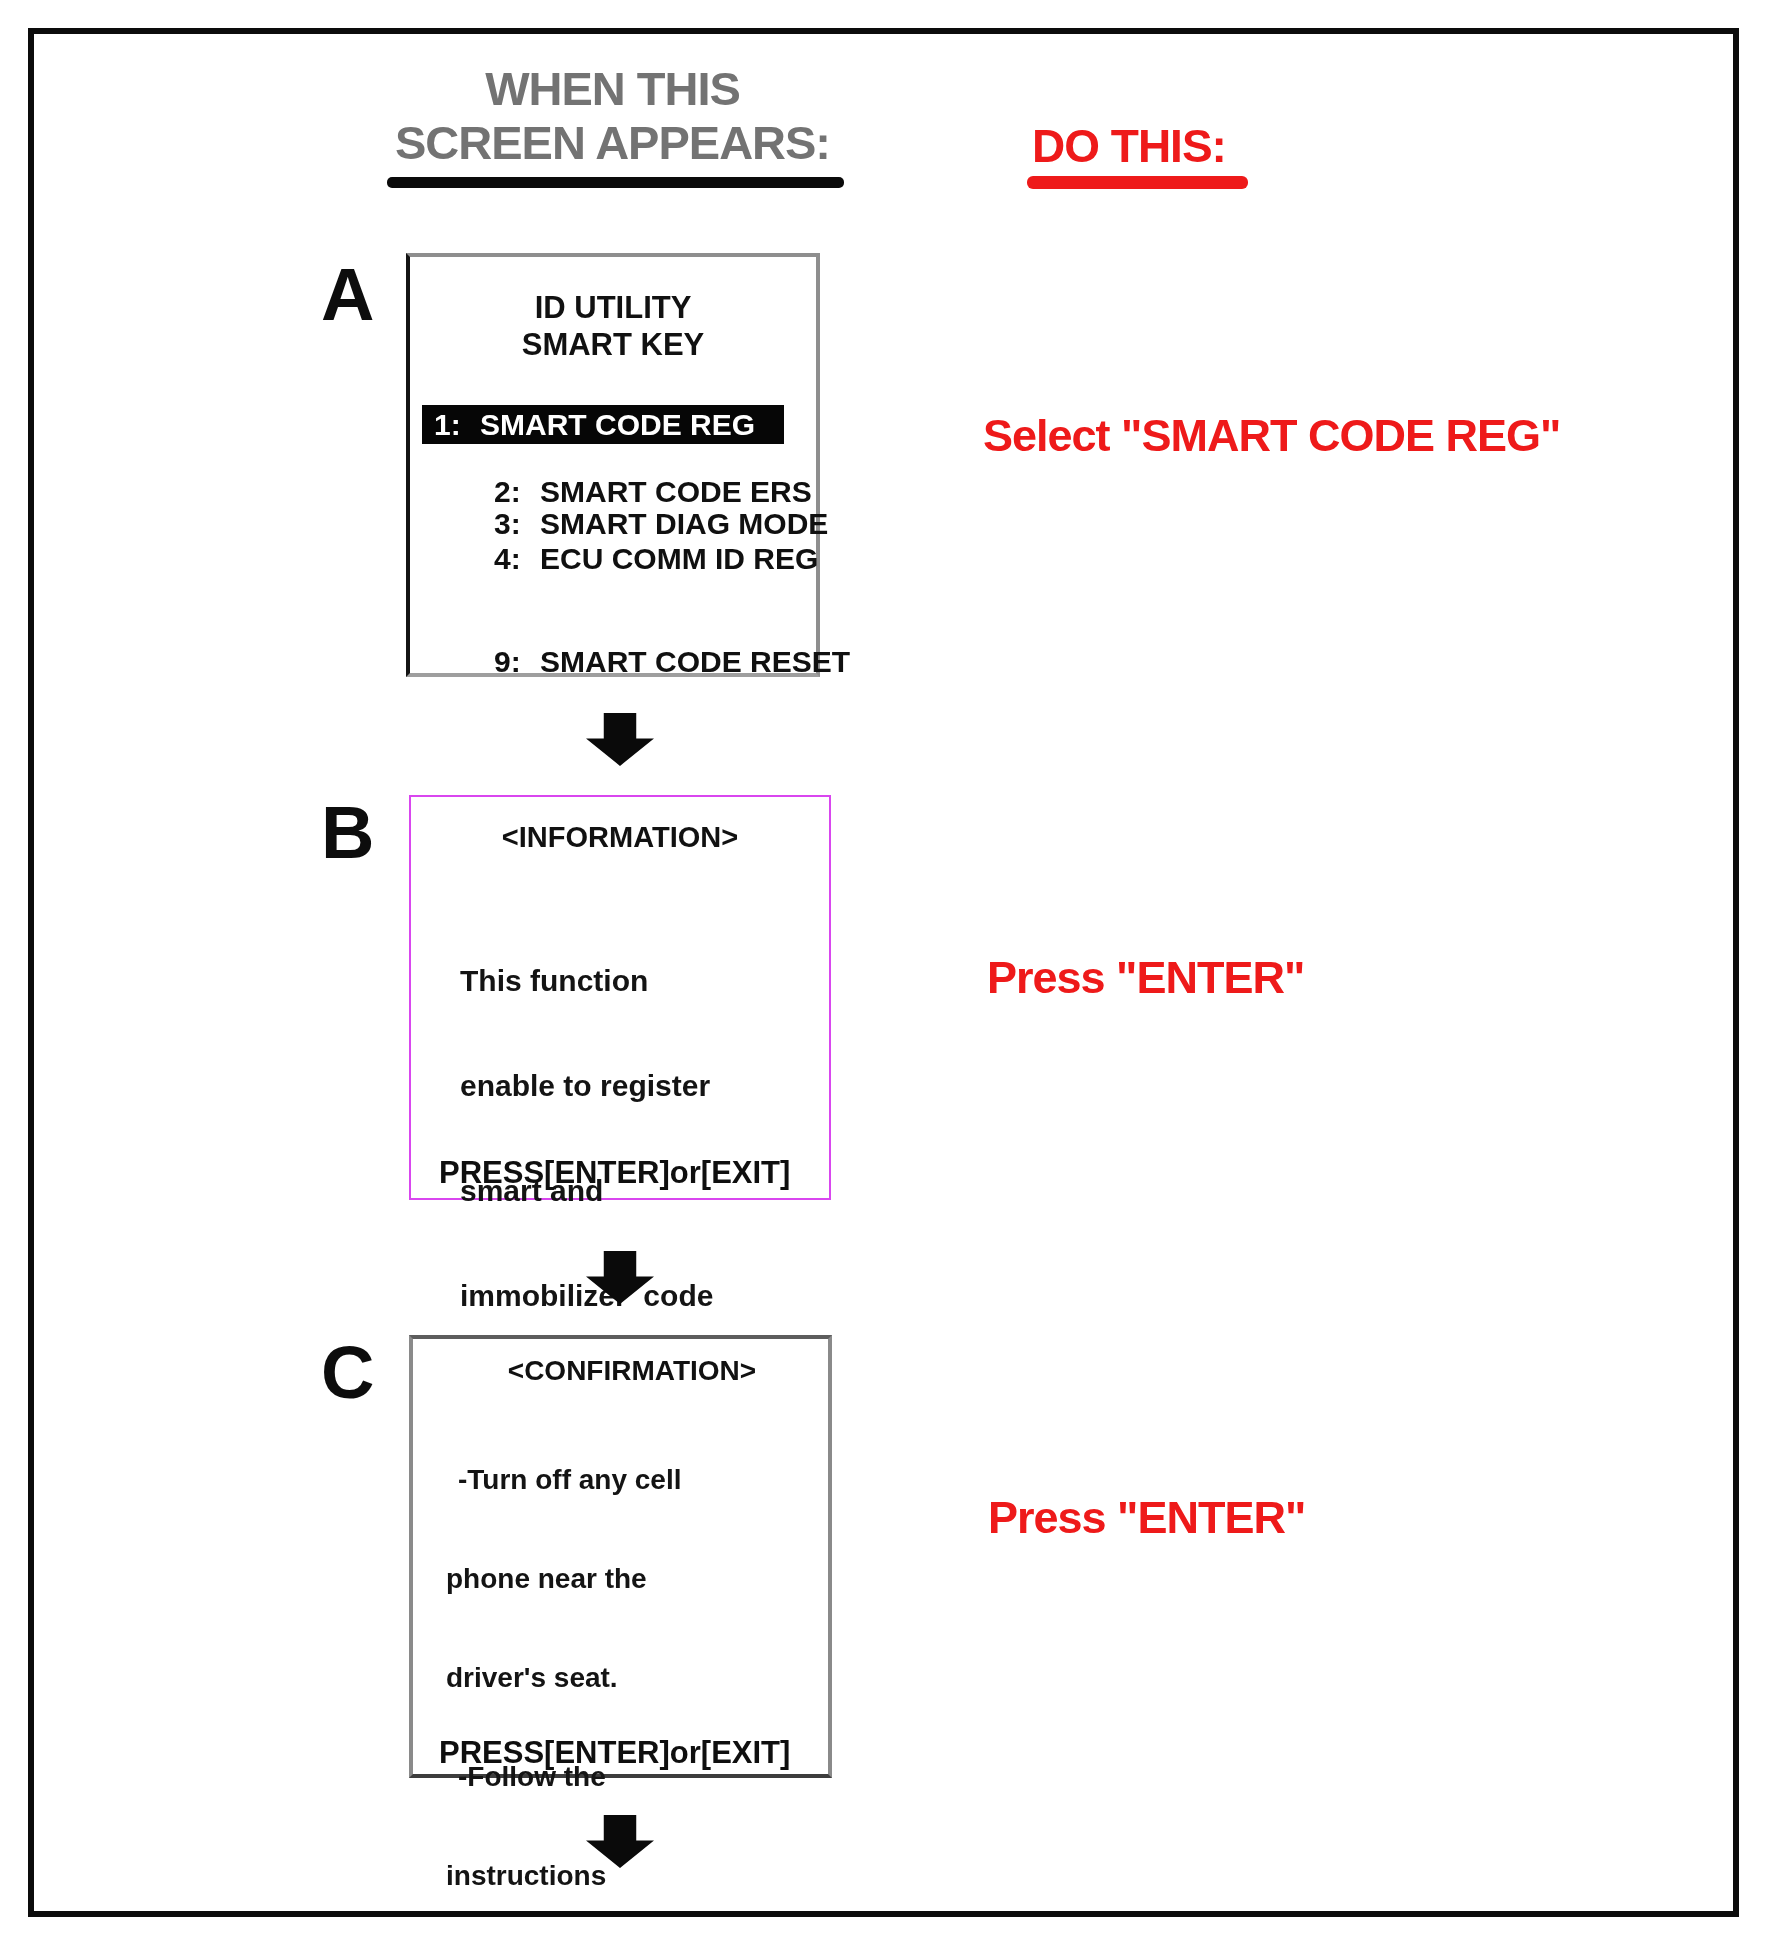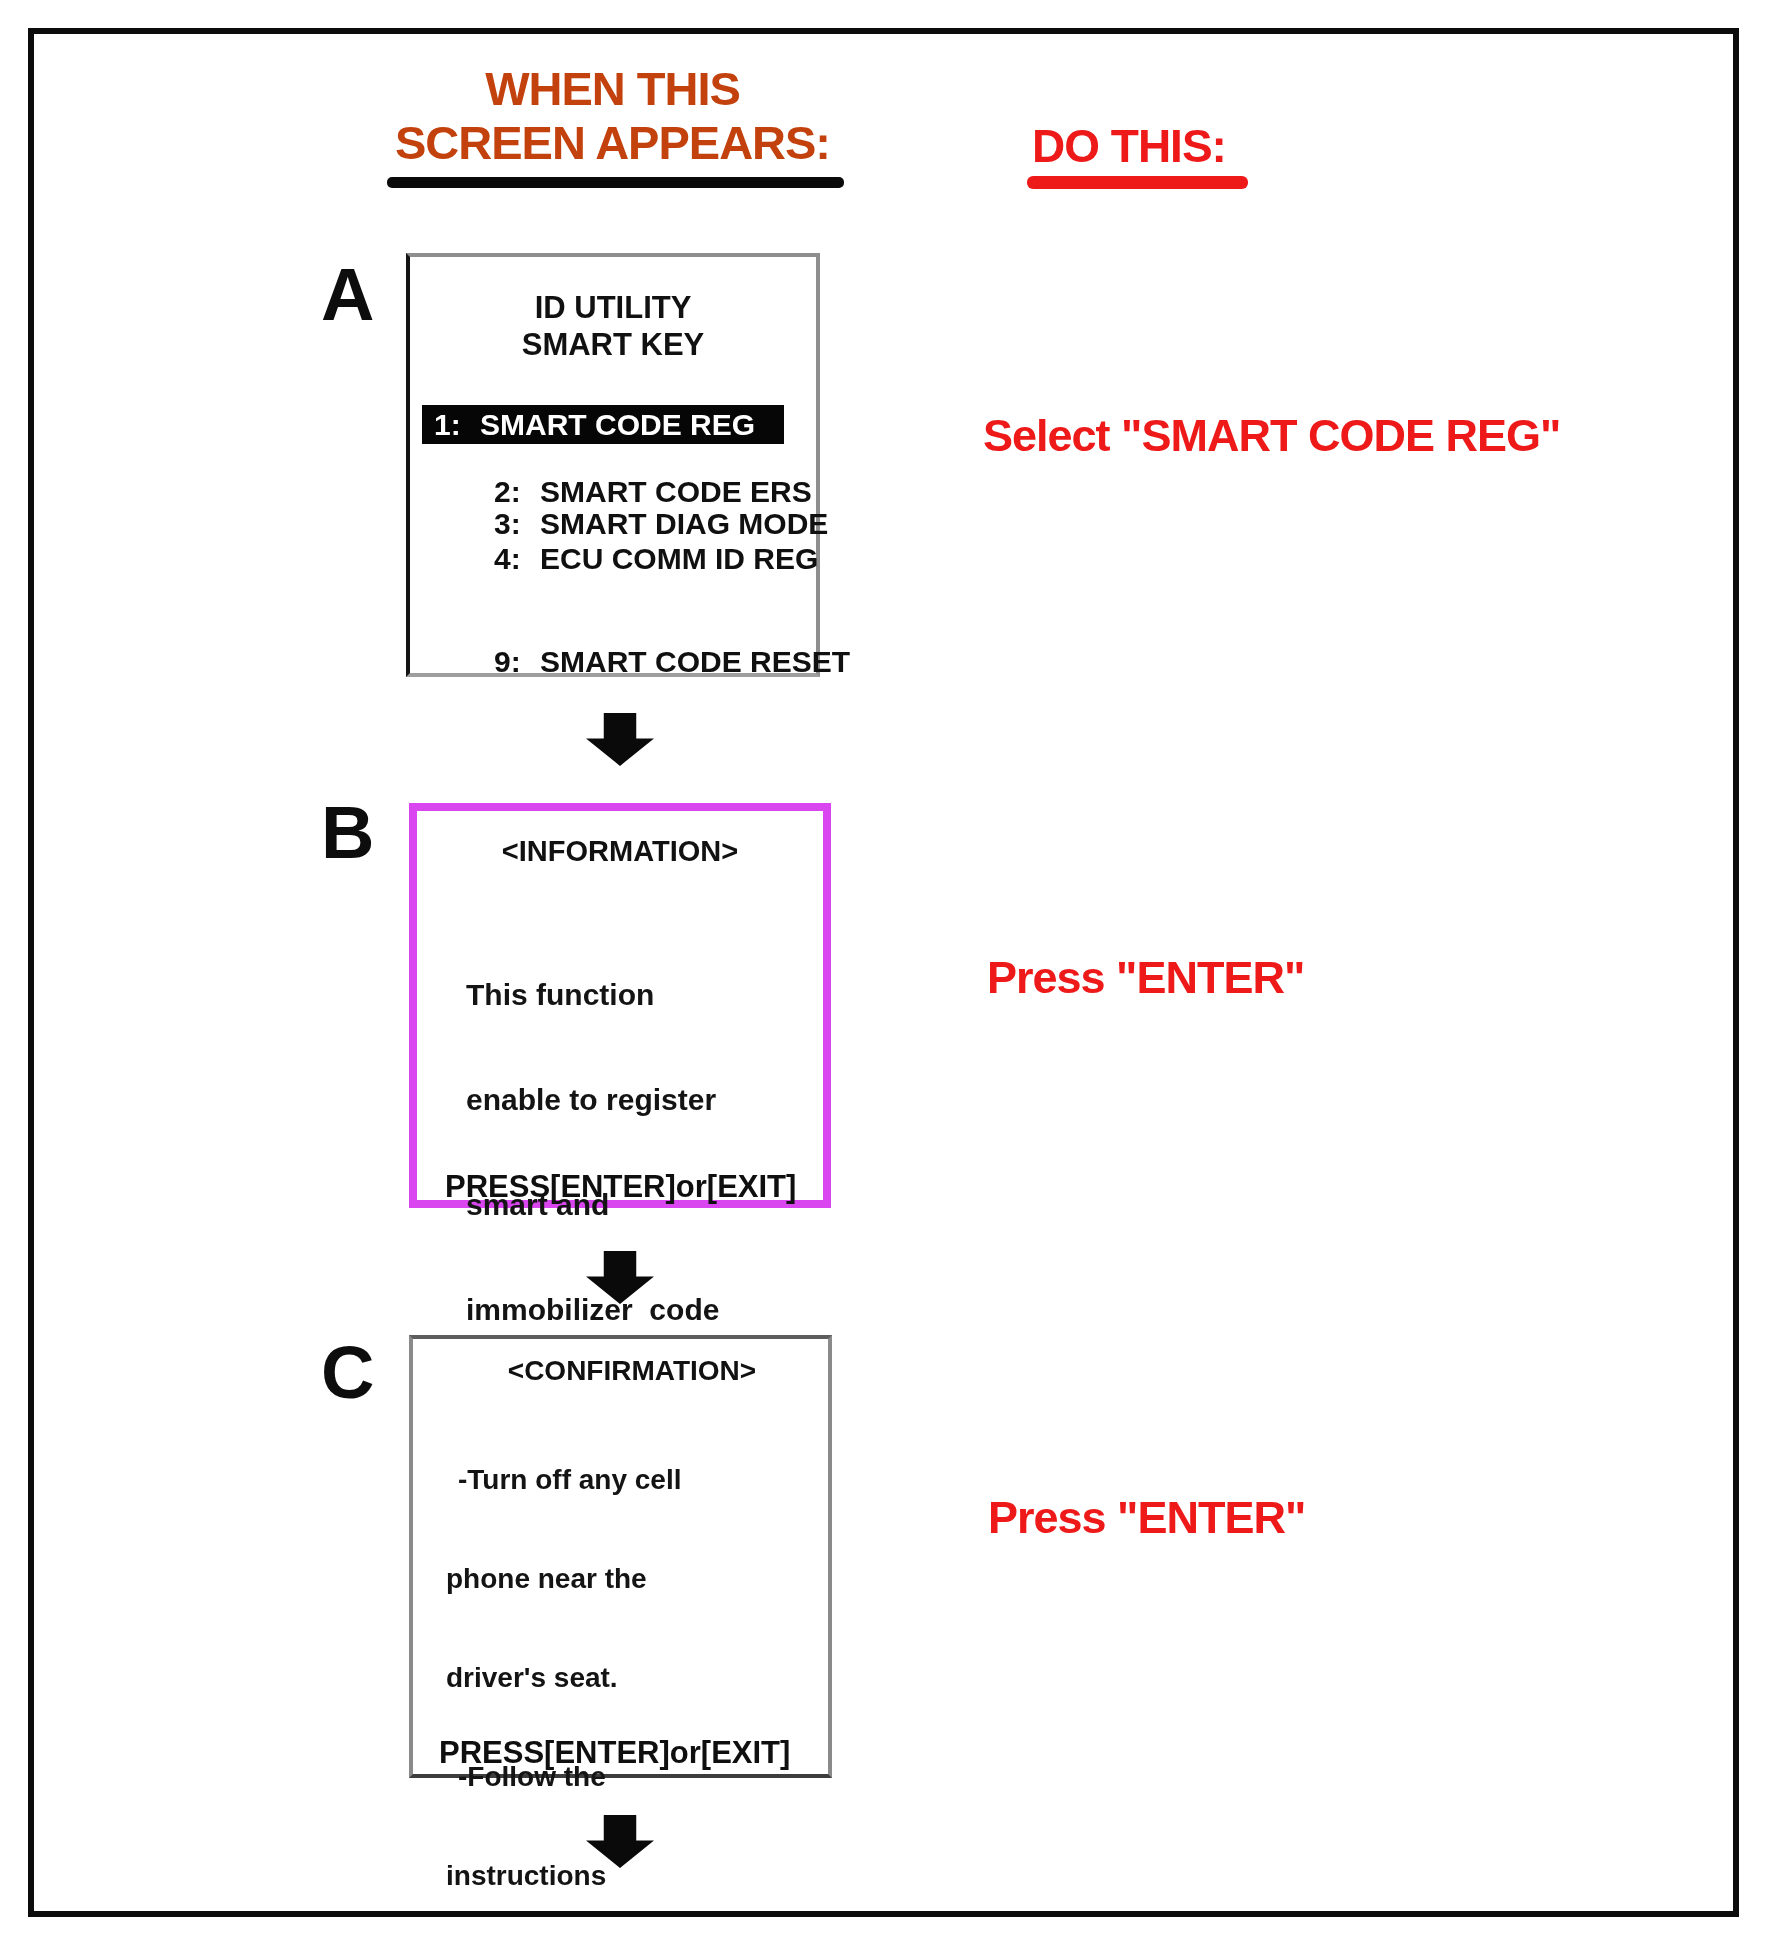--- a/index.html
+++ b/index.html
@@ -12,21 +12,21 @@
     overflow:hidden;
   }
   .frame{
     position:absolute;left:28px;top:28px;width:1711px;height:1889px;
     border:6px solid #0c0c0c;box-sizing:border-box;background:#fff;
   }
   
   .hdr-left{
     position:absolute;left:350px;top:62px;width:525px;
     text-align:center;font-size:47px;font-weight:700;line-height:54px;
-    color:#c2410c;letter-spacing:-1px;
+    color:#737373;letter-spacing:-1px;
   }
   .hdr-left-underline{
     position:absolute;left:387px;top:177px;width:457px;height:11px;
     background:#0a0a0a;border-radius:5px;
   }
   .hdr-right{
     position:absolute;left:1032px;top:119px;
     font-size:46px;font-weight:700;color:#ee1a1a;letter-spacing:-1px;
   }
   .hdr-right-underline{
@@ -42,22 +42,21 @@
   #label-b{top:796px;}
   #label-c{top:1336px;}
   
   .screen{position:absolute;box-sizing:border-box;background:#fff;}
   #screen-a{
     left:406px;top:253px;width:414px;height:424px;
     border:4px solid;border-color:#8e8e8e #8e8e8e #9e9e9e #141414;
   }
   #screen-b{
     left:409px;top:795px;width:422px;height:405px;
-    border:8px solid #d946ef;
-    margin-top:8px;
+    border:2px solid #d946ef;
   }
   #screen-c{
     left:409px;top:1335px;width:423px;height:443px;
     border:4px solid;border-color:#5d5d5d #8a8a8a #3d3d3d #8a8a8a;
   }
   .scr-title{
     position:absolute;left:0;right:0;text-align:center;
     font-weight:700;color:#111;
   }
   #screen-a .scr-title{top:32px;font-size:31px;line-height:37px;}

